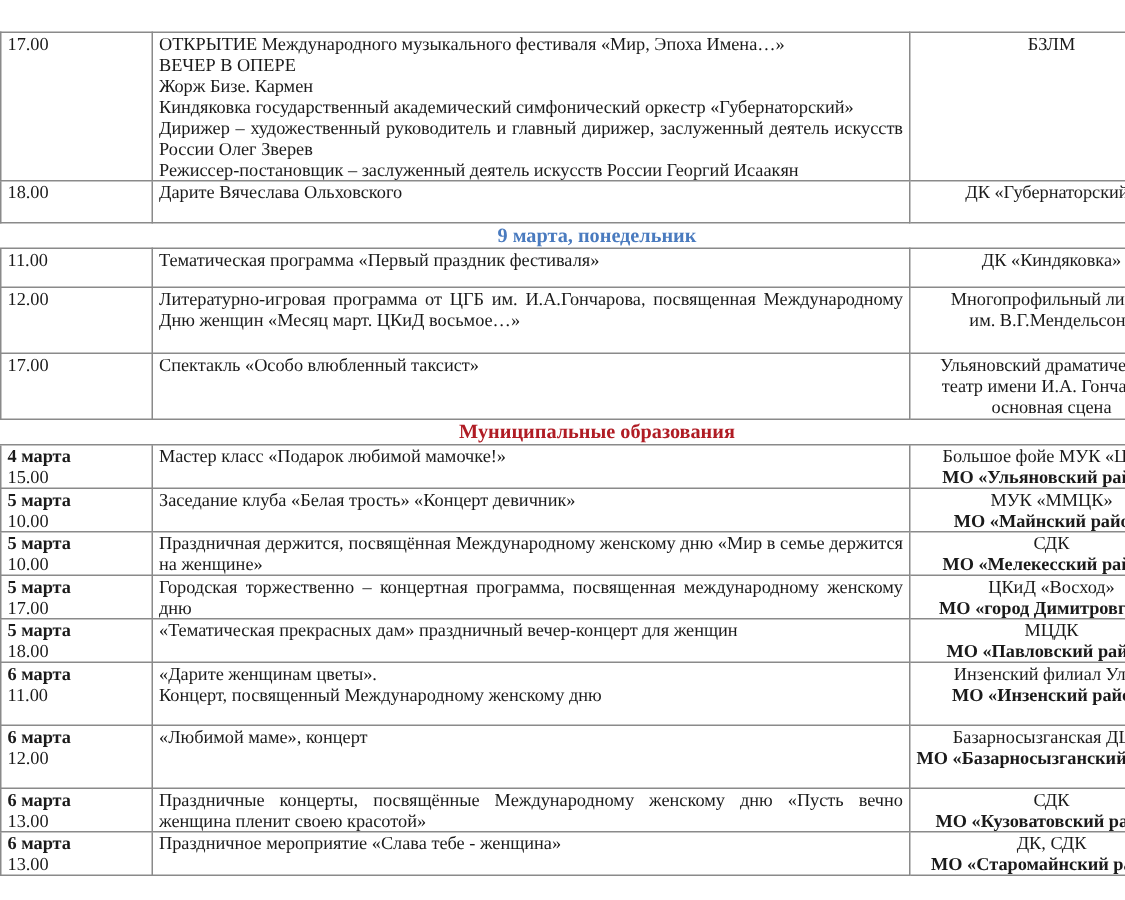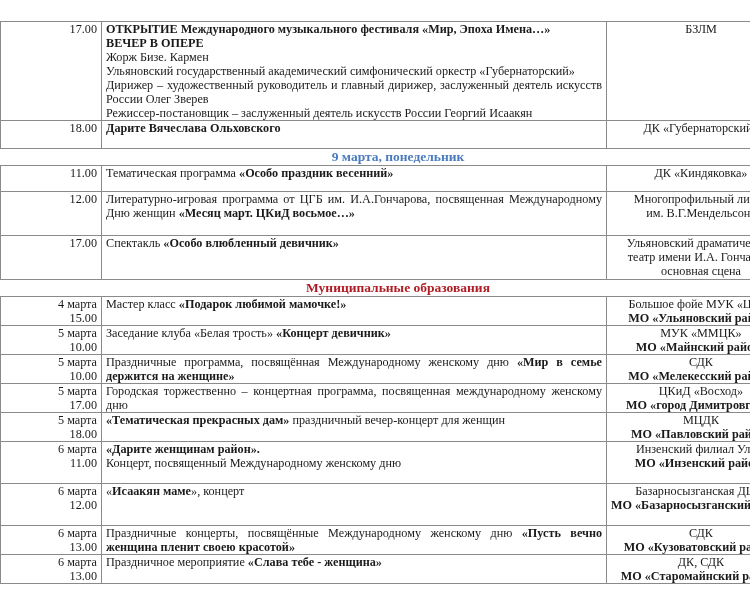--- a/index.html
+++ b/index.html
@@ -1,45 +1,45 @@
 <!DOCTYPE html>
 <html><head>
 <meta charset="utf-8">
 <style>
   html, body { margin: 0; padding: 0; background: #ffffff; }
   body { width: 750px; height: 600px; overflow: hidden; position: relative;
          font-family: "Liberation Serif", "DejaVu Serif", serif; color: #1a1a1a; font-size: 12.2px; }
   table { position: absolute; left: 0; top: 21px; width: 790px; border-collapse: collapse; table-layout: fixed; }
   td { border: 1px solid #8a8a8a; vertical-align: top; padding: 0 4px; line-height: 14px; }
-  td.time { width: 92px; text-align: right; }
+  td.time { width: 92px; text-align: left; }
   td.desc { width: 496px; text-align: justify; }
   td.place { width: 180px; text-align: center; }
-  td.time .date { font-weight: normal; display: block; }
+  td.time .date { font-weight: bold; display: block; }
   .line { display: block; }
-  b { font-weight: bold; }
+  b { font-weight: normal; }
   tr.section td { text-align: center; font-weight: bold; font-size: 13.5px; padding: 0; line-height: 16px; border-left: none; border-right: none; }
   tr.section.blue td { color: #4a7bbf; }
   tr.section.red td { color: #b01c24; }
   .place .mo { font-weight: bold; display: block; white-space: nowrap; }
   .place .venue { display: block; white-space: nowrap; }
 </style>
 </head>
 <body>
 
 <table>
   <tbody id="tbody">
       <tr style="height: 98px;">
         <td class="time">
           <span class="line">17.00</span>
         </td>
         <td class="desc">
           <span class="line"><b>ОТКРЫТИЕ Международного музыкального фестиваля «Мир, Эпоха Имена…»</b></span>
           <span class="line"><b>ВЕЧЕР В ОПЕРЕ</b></span>
           <span class="line"><span>Жорж Бизе. Кармен</span></span>
-          <span class="line"><span>Ульяновский государственный академический симфонический оркестр «Губернаторский»</span></span>
+          <span class="line"><span>Киндяковка государственный академический симфонический оркестр «Губернаторский»</span></span>
           <span class="line"><span>Дирижер – художественный руководитель и главный дирижер, заслуженный деятель искусств России Олег Зверев</span></span>
           <span class="line"><span>Режиссер-постановщик – заслуженный деятель искусств России Георгий Исаакян</span></span>
         </td>
         <td class="place">
           <span class="venue">БЗЛМ</span>
         </td>
       </tr>
       <tr style="height: 28px;">
         <td class="time">
           <span class="line">18.00</span>
@@ -52,21 +52,21 @@
         </td>
       </tr>
       <tr class="section blue">
         <td colspan="3">9 марта,  понедельник</td>
       </tr>
       <tr style="height: 26px;">
         <td class="time">
           <span class="line">11.00</span>
         </td>
         <td class="desc">
-          <span class="line"><span>Тематическая программа </span><b>«Особо праздник весенний»</b></span>
+          <span class="line"><span>Тематическая программа </span><b>«Первый праздник фестиваля»</b></span>
         </td>
         <td class="place">
           <span class="venue">ДК «Киндяковка»</span>
         </td>
       </tr>
       <tr style="height: 44px;">
         <td class="time">
           <span class="line">12.00</span>
         </td>
         <td class="desc">
@@ -75,21 +75,21 @@
         <td class="place">
           <span class="venue">Многопрофильный лицей</span>
           <span class="venue">им. В.Г.Мендельсона</span>
         </td>
       </tr>
       <tr style="height: 44px;">
         <td class="time">
           <span class="line">17.00</span>
         </td>
         <td class="desc">
-          <span class="line"><span>Спектакль </span><b>«Особо влюбленный девичник»</b></span>
+          <span class="line"><span>Спектакль </span><b>«Особо влюбленный таксист»</b></span>
         </td>
         <td class="place">
           <span class="venue">Ульяновский драматический</span>
           <span class="venue">театр имени И.А. Гончарова</span>
           <span class="venue">основная сцена</span>
         </td>
       </tr>
       <tr class="section red">
         <td colspan="3">Муниципальные образования</td>
       </tr>
@@ -118,21 +118,21 @@
           <span class="venue">МУК «ММЦК»</span>
           <span class="mo">МО «Майнский район»</span>
         </td>
       </tr>
       <tr style="height: 28px;">
         <td class="time">
           <span class="date">5 марта</span>
           <span class="line">10.00</span>
         </td>
         <td class="desc">
-          <span class="line"><span>Праздничные программа, посвящённая Международному женскому дню </span><b>«Мир в семье держится на женщине»</b></span>
+          <span class="line"><span>Праздничная держится, посвящённая Международному женскому дню </span><b>«Мир в семье держится на женщине»</b></span>
         </td>
         <td class="place">
           <span class="venue">СДК</span>
           <span class="mo">МО «Мелекесский район»</span>
         </td>
       </tr>
       <tr style="height: 28px;">
         <td class="time">
           <span class="date">5 марта</span>
           <span class="line">17.00</span>
@@ -157,35 +157,35 @@
           <span class="venue">МЦДК</span>
           <span class="mo">МО «Павловский район»</span>
         </td>
       </tr>
       <tr style="height: 42px;">
         <td class="time">
           <span class="date">6 марта</span>
           <span class="line">11.00</span>
         </td>
         <td class="desc">
-          <span class="line"><b>«Дарите женщинам район».</b></span>
+          <span class="line"><b>«Дарите женщинам цветы».</b></span>
           <span class="line"><span>Концерт, посвященный Международному женскому дню</span></span>
         </td>
         <td class="place">
           <span class="venue">Инзенский филиал УлГУ</span>
           <span class="mo">МО «Инзенский район»</span>
         </td>
       </tr>
       <tr style="height: 42px;">
         <td class="time">
           <span class="date">6 марта</span>
           <span class="line">12.00</span>
         </td>
         <td class="desc">
-          <span class="line"><span>«</span><b>Исаакян маме</b><span>», концерт</span></span>
+          <span class="line"><span>«</span><b>Любимой маме</b><span>», концерт</span></span>
         </td>
         <td class="place">
           <span class="venue">Базарносызганская ДШИ</span>
           <span class="mo">МО «Базарносызганский район»</span>
         </td>
       </tr>
       <tr style="height: 28px;">
         <td class="time">
           <span class="date">6 марта</span>
           <span class="line">13.00</span>

